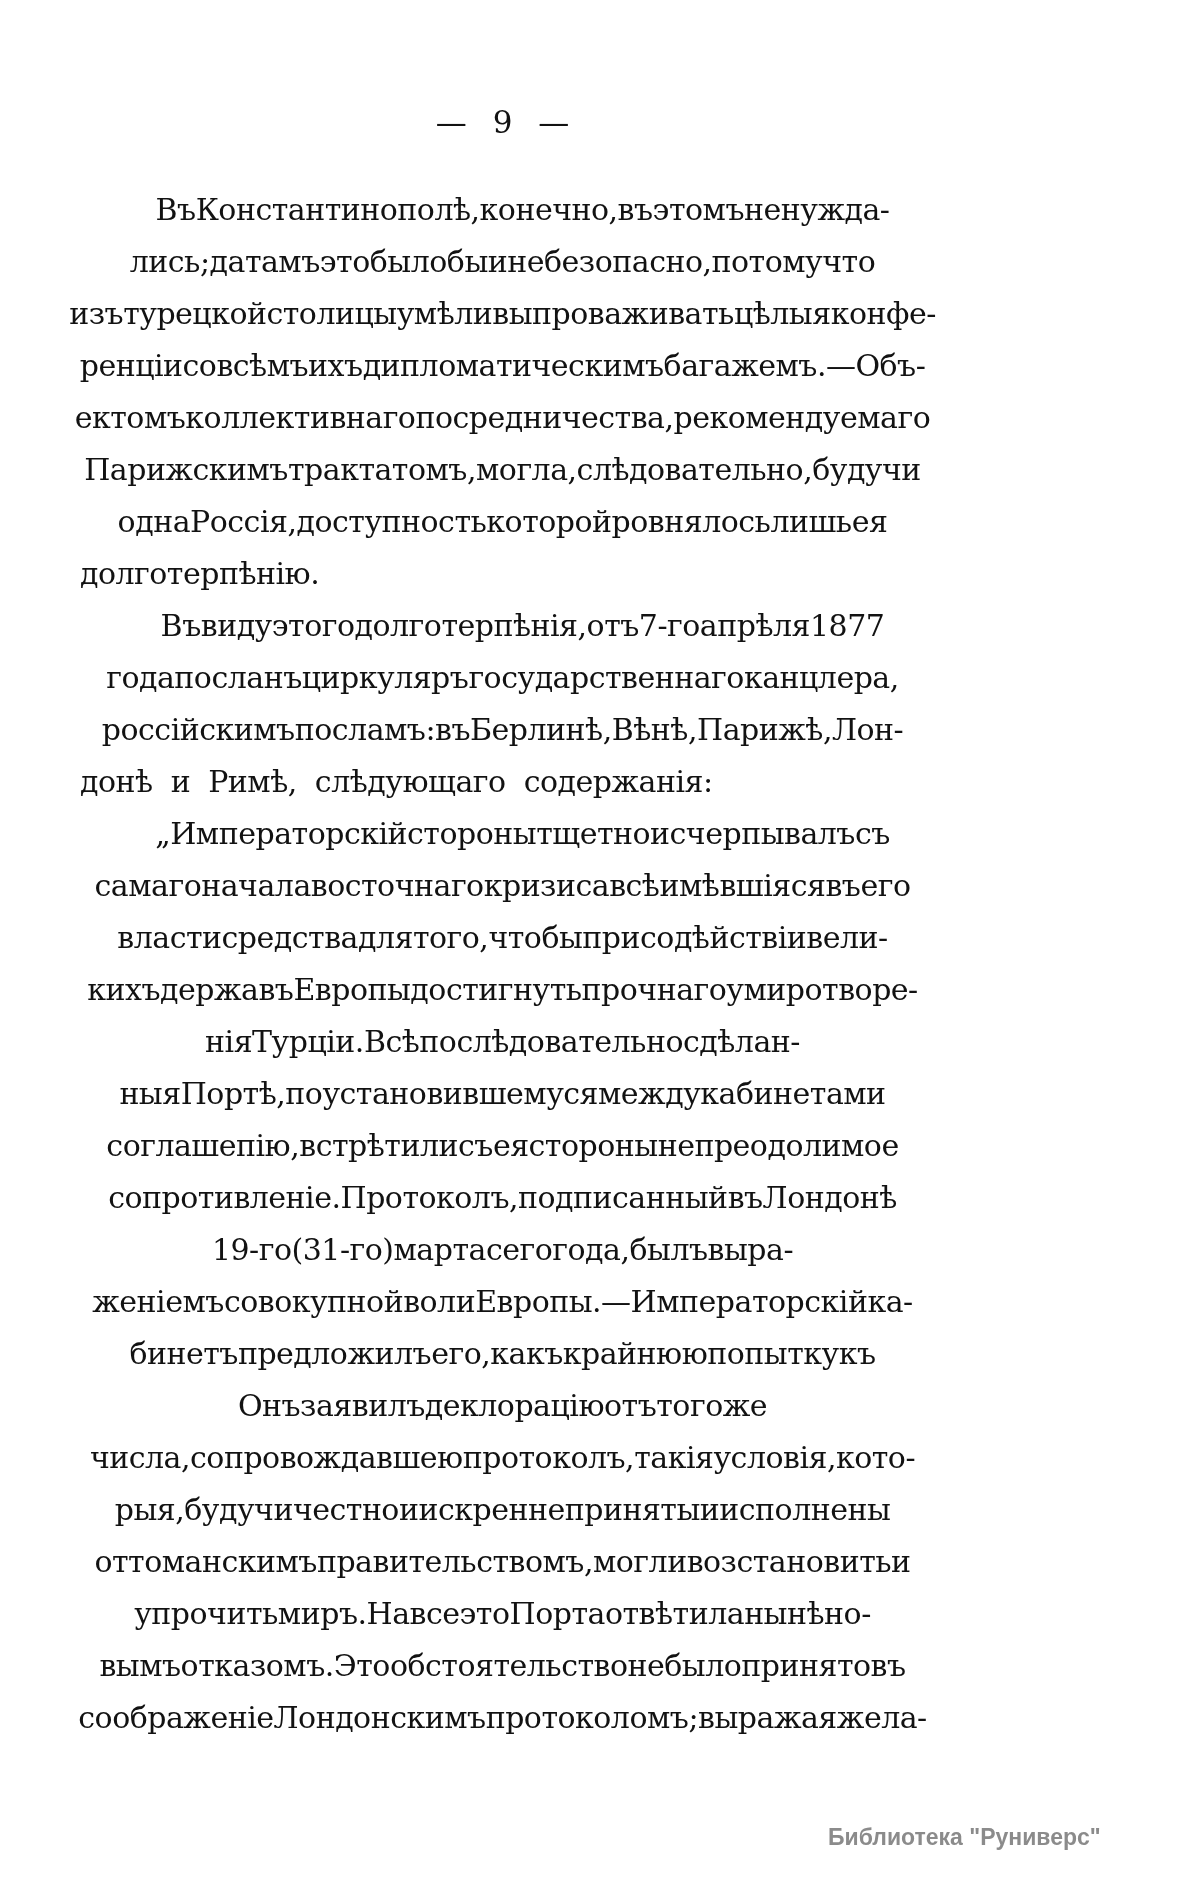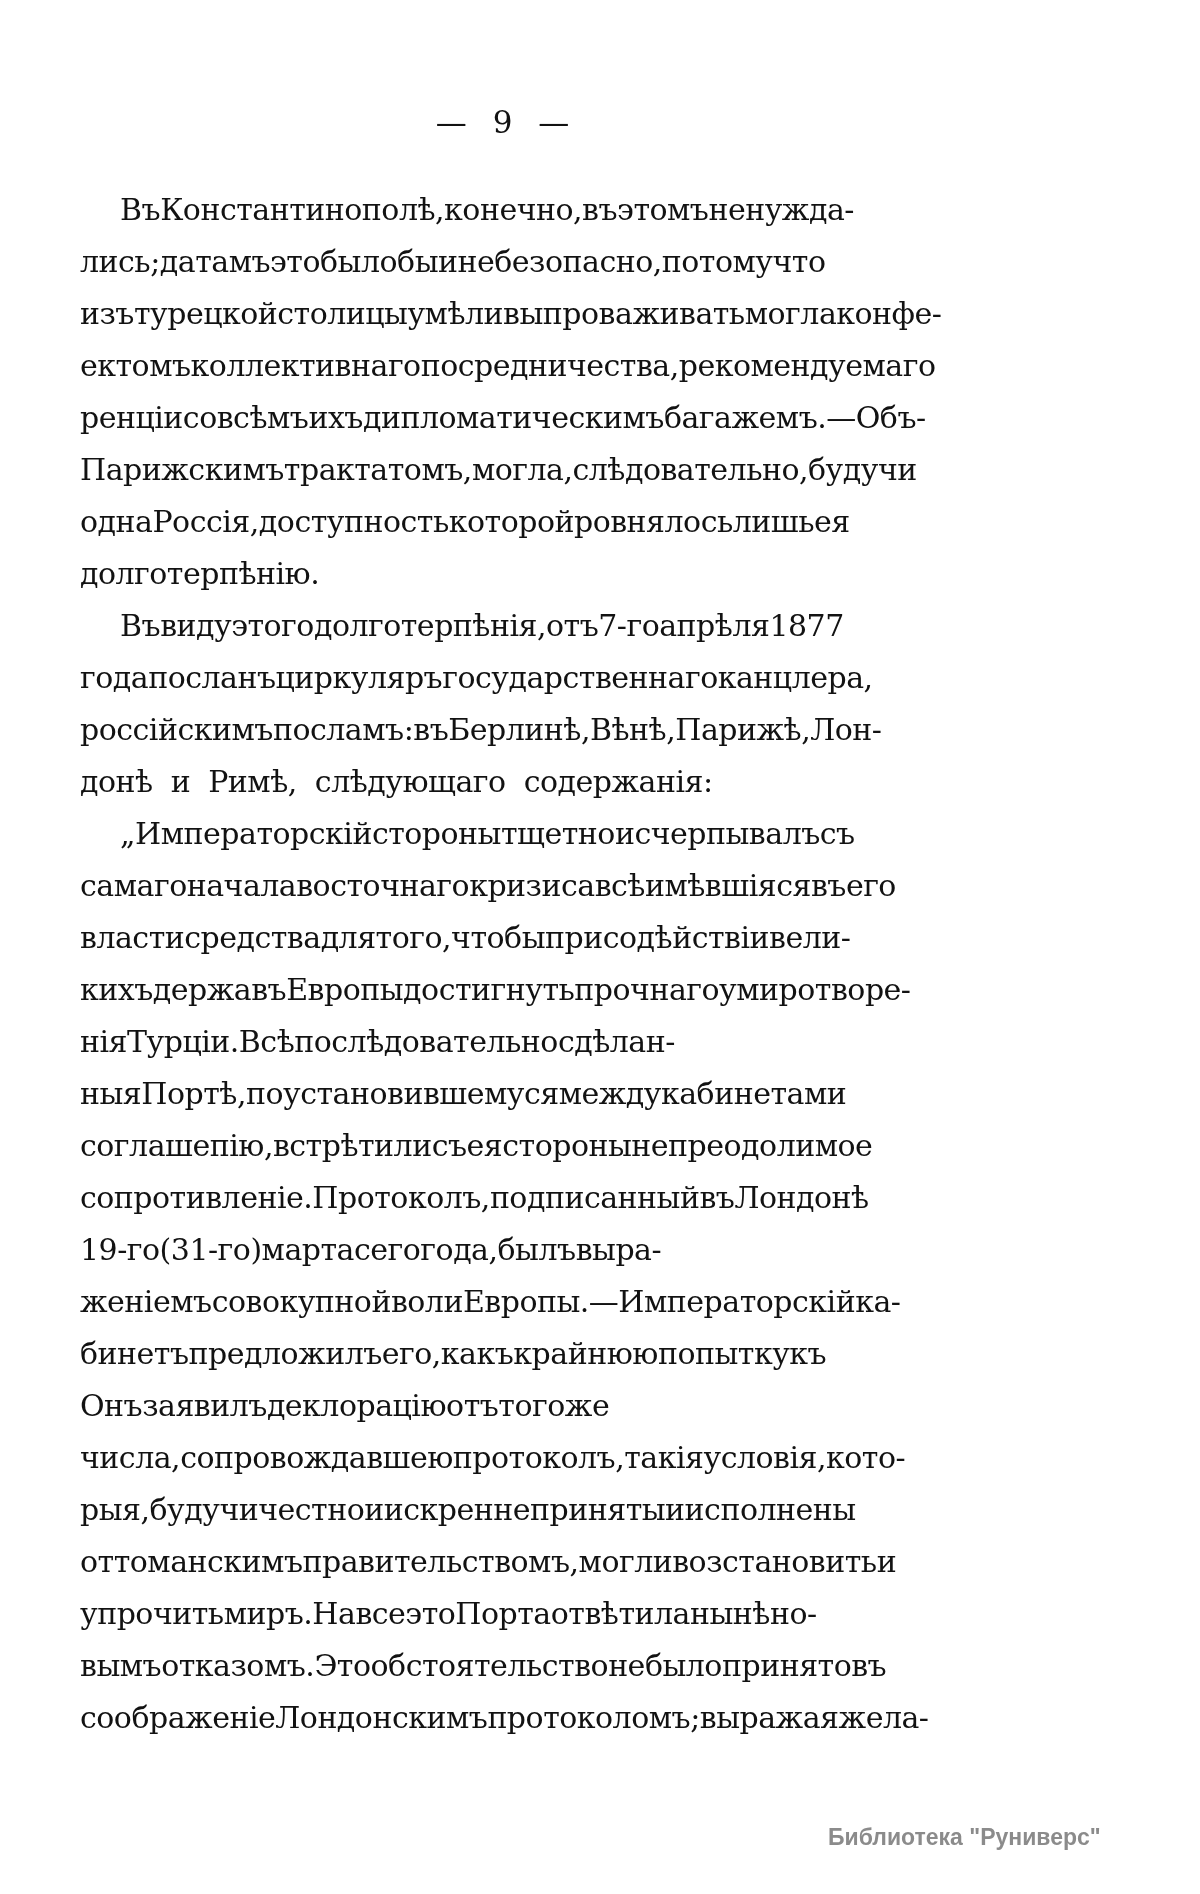--- a/index.html
+++ b/index.html
@@ -32,21 +32,21 @@
   }
   .line {
     height: 52px;
     line-height: 52px;
     font-size: 30px;
     letter-spacing: -0.5px;
     white-space: nowrap;
   }
   .line.just {
     display: flex;
-    justify-content: flex-start;
+    justify-content: center;
   }
   .line.flush {
     display: block;
     word-spacing: 9px;
   }
   .line.indent { padding-left: 40px; }
   .watermark {
     position: absolute;
     top: 1824px;
     left: 828px;
@@ -86,36 +86,36 @@
         <span>безопасно,</span>
         <span>потому</span>
         <span>что</span>
       </div>
       <div class="line just">
         <span>изъ</span>
         <span>турецкой</span>
         <span>столицы</span>
         <span>умѣли</span>
         <span>выпроваживать</span>
-        <span>могла</span>
+        <span>цѣлыя</span>
         <span>конфе-</span>
-      </div>
-      <div class="line just">
-        <span>ектомъ</span>
-        <span>коллективнаго</span>
-        <span>посредничества,</span>
-        <span>рекомендуемаго</span>
       </div>
       <div class="line just">
         <span>ренціи</span>
         <span>со</span>
         <span>всѣмъ</span>
         <span>ихъ</span>
         <span>дипломатическимъ</span>
         <span>багажемъ.—Объ-</span>
+      </div>
+      <div class="line just">
+        <span>ектомъ</span>
+        <span>коллективнаго</span>
+        <span>посредничества,</span>
+        <span>рекомендуемаго</span>
       </div>
       <div class="line just">
         <span>Парижскимъ</span>
         <span>трактатомъ,</span>
         <span>могла,</span>
         <span>слѣдовательно,</span>
         <span>будучи</span>
       </div>
       <div class="line just">
         <span>одна</span>

